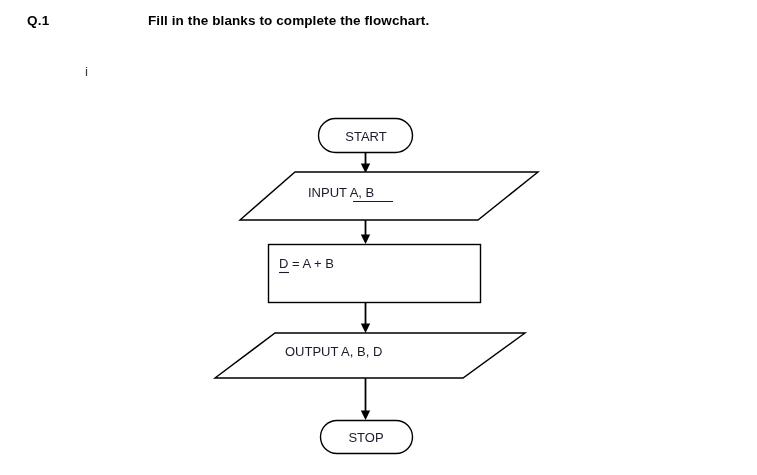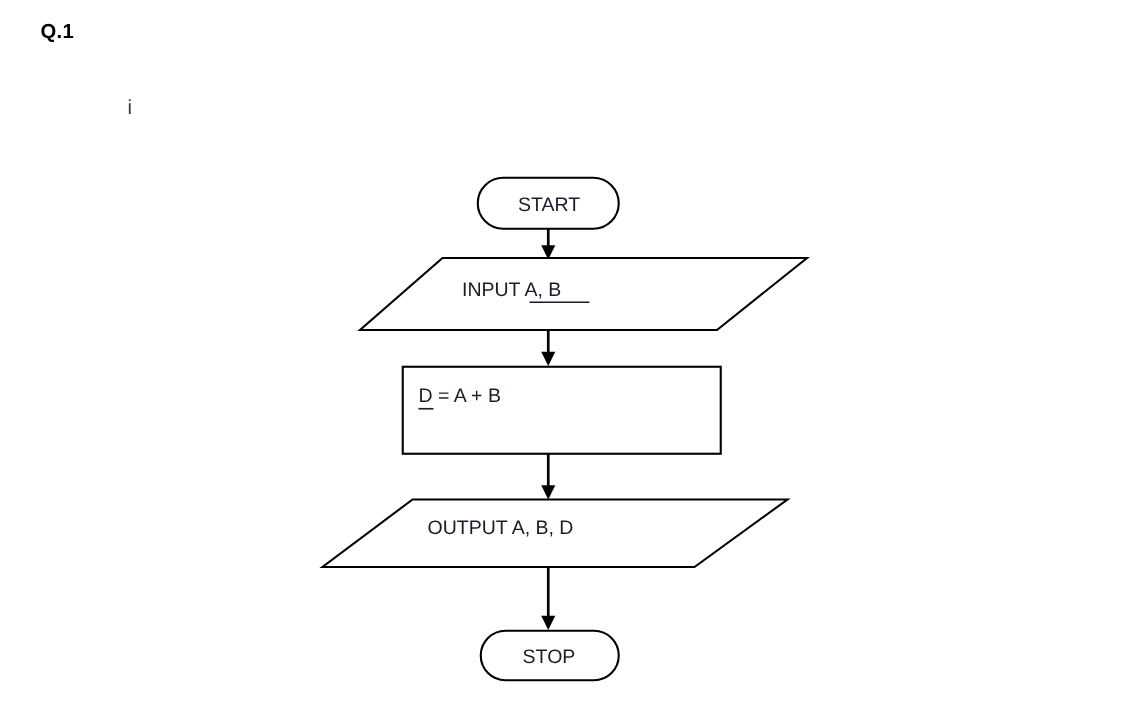--- a/index.html
+++ b/index.html
@@ -96,20 +96,21 @@
     stroke-width: 1.1;
   }
 </style>
 </head>
 <body>
 
 <div id="page">
 
   <div class="q-number">Q.1</div>
 
+  <div class="q-title">Fill in the blanks to complete the flowchart.</div>
 
   <div class="sub-marker">i</div>
 
 
   <svg id="flowchart" viewBox="0 0 757 475">
 
     <g>
       <rect class="shape-stroke" x="318.5" y="118.5" width="94" height="34" rx="17" ry="17"></rect>
       <text class="node-text centered" x="366" y="140.5">START</text>
     </g>

